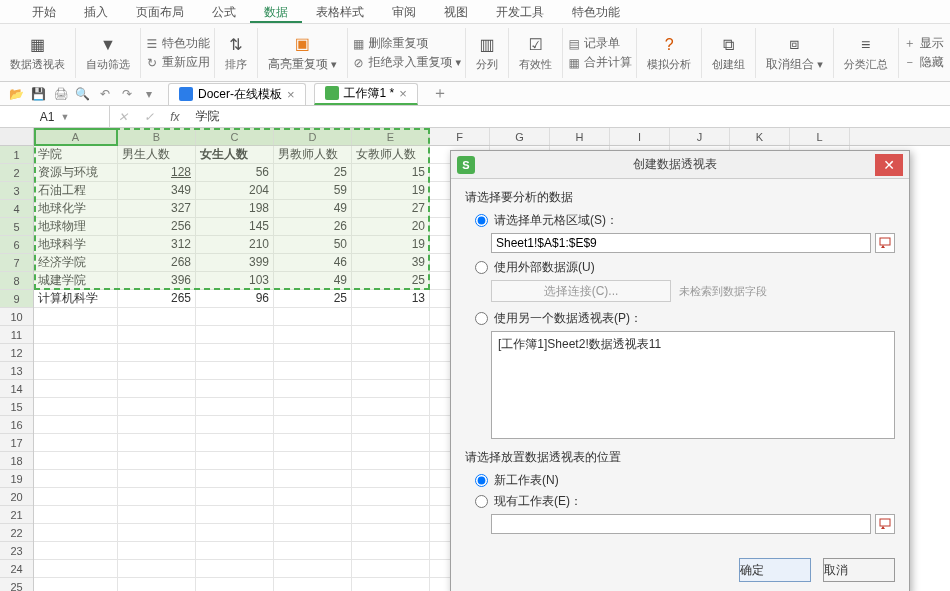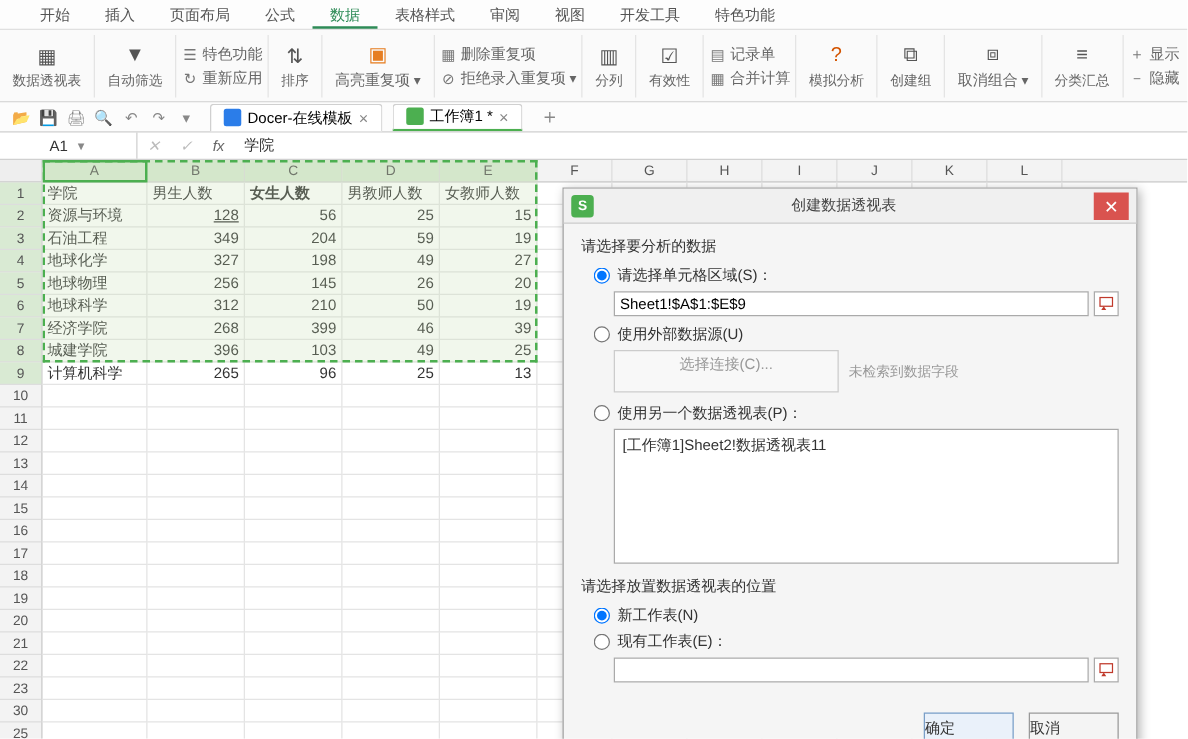--- a/index.html
+++ b/index.html
@@ -61,21 +61,21 @@
 .dialog-title .closebtn { width: 28px; height: 22px; background: #d9534f; color: #fff; display: flex; align-items: center; justify-content: center; font-size: 14px; }
 .dialog-body { padding: 10px 14px; }
 .dialog-section-title { color: #333; margin-bottom: 6px; }
 .radio-row { display: flex; align-items: center; margin: 4px 0 4px 10px; color: #333; }
 .radio-row input[type=radio] { margin-right: 6px; }
 .input-line { display: flex; align-items: center; margin: 2px 0 6px 26px; }
 .input-line input { flex: 1; height: 20px; border: 1px solid #aaa; padding: 0 4px; font-size: 12px; }
 .range-btn { width: 20px; height: 20px; border: 1px solid #aaa; background: #fff; margin-left: 4px; display: flex; align-items: center; justify-content: center; }
 .range-btn svg { width: 12px; height: 12px; }
 .conn-row { display: flex; align-items: center; margin: 2px 0 8px 26px; gap: 8px; }
-.conn-btn { width: 180px; height: 34px; border: 1px solid #ccc; background: #f8f8f8; color: #999; text-align: center; line-height: 20px; }
+.conn-btn { width: 180px; height: 22px; border: 1px solid #ccc; background: #f8f8f8; color: #999; text-align: center; line-height: 20px; }
 .conn-note { color: #999; font-size: 11px; }
 .listbox { border: 1px solid #aaa; background: #fff; height: 108px; margin: 2px 0 10px 26px; padding: 4px 6px; color: #333; }
 .btn-row { display: flex; justify-content: flex-end; gap: 12px; padding: 8px 14px 12px; }
 .dlg-btn { width: 72px; height: 24px; border: 1px solid #999; background: #f4f4f4; color: #333; line-height: 22px; }
 .dlg-btn.primary { border: 1px solid #7a9ec7; background: #eaf1fa; }
 </style>
 </head>
 <body>
 
 <div class="ribbon-tabs">
@@ -223,21 +223,21 @@
         <div class="row-h">14</div>
         <div class="row-h">15</div>
         <div class="row-h">16</div>
         <div class="row-h">17</div>
         <div class="row-h">18</div>
         <div class="row-h">19</div>
         <div class="row-h">20</div>
         <div class="row-h">21</div>
         <div class="row-h">22</div>
         <div class="row-h">23</div>
-        <div class="row-h">30</div>
+        <div class="row-h">24</div>
         <div class="row-h">25</div>
       </div>
   </div>
   <div class="grid">
     <div class="col-headers" id="colhdrs">
         <div class="col-h sel" style="width: 84px;">A</div>
         <div class="col-h sel" style="width: 78px;">B</div>
         <div class="col-h sel" style="width: 78px;">C</div>
         <div class="col-h sel" style="width: 78px;">D</div>
         <div class="col-h sel" style="width: 78px;">E</div>

